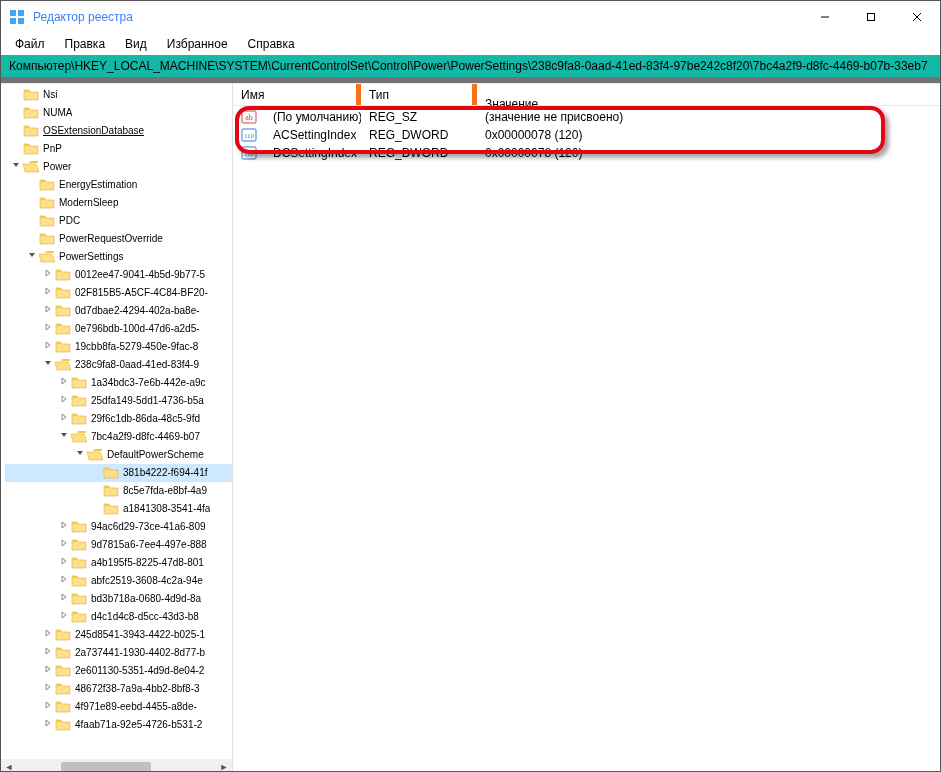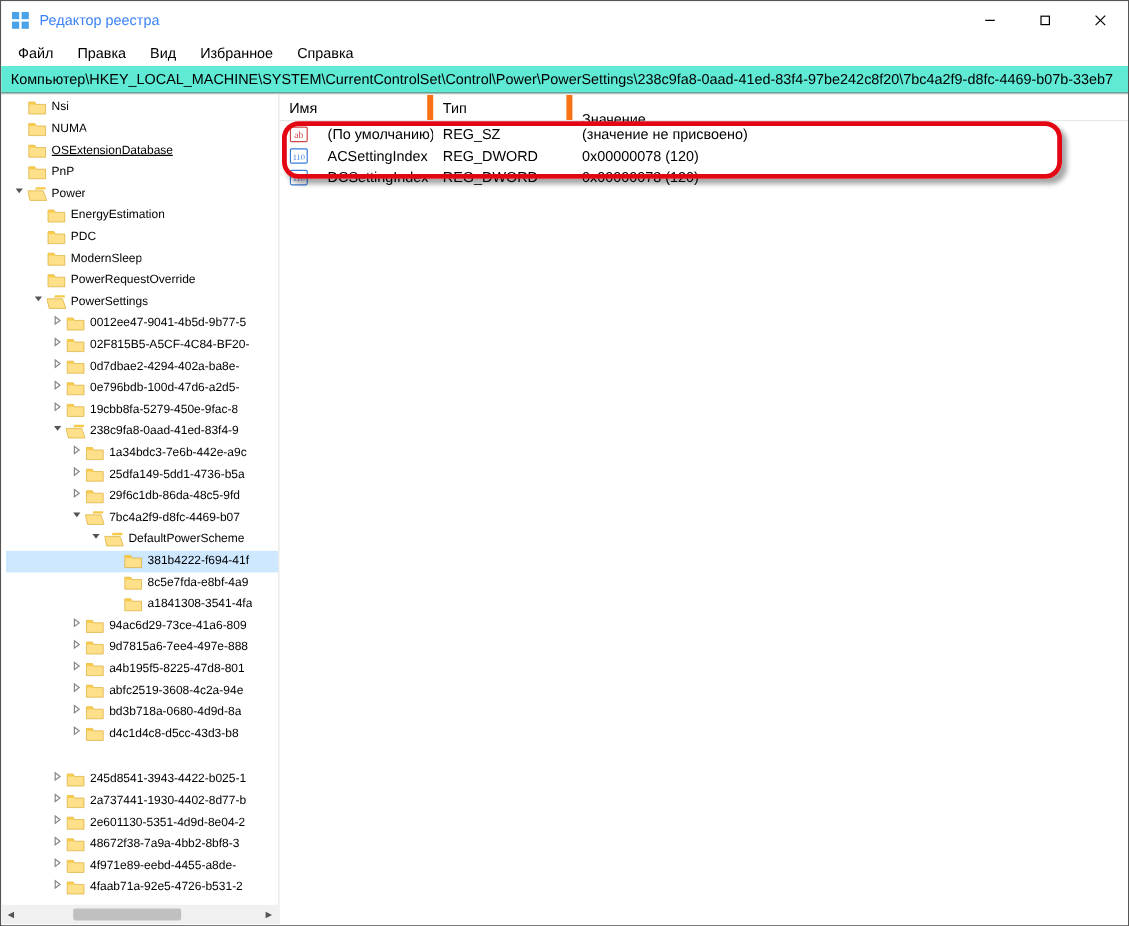--- a/index.html
+++ b/index.html
@@ -40,24 +40,24 @@
     padding: 2px 6px;
     background: #fff;
     font-size: 12px;
     gap: 4px;
   }
   .menubar .menu-item { padding: 2px 8px; }
   
   .pathbar {
     padding: 4px 8px;
     font-size: 12px;
-    background: #5eead4;
+    background: #14b8a6;
     white-space: nowrap;
     overflow: hidden;
-    border-bottom: 1px solid #737373;
+    border-bottom: 6px solid #737373;
   }
   
   .main {
     display: flex;
     height: calc(100% - 32px - 22px - 24px);
     border-top: 1px solid #e8e8e8;
   }
   
   .tree-pane {
     width: 232px;
@@ -270,31 +270,31 @@
           <span class="tree-label">EnergyEstimation</span>
         </div>
         <div class="tree-node" style="padding-left: 20px;">
           <span class="expander"></span>
           <span class="folder-icon">
             <svg viewBox="0 0 16 14">
               <path d="M1 2 L6 2 L7 4 L15 4 L15 12 L1 12 Z" fill="#ffe08a" stroke="#d4a017" stroke-width="0.5"></path>
               <path d="M1 2 L6 2 L7 4 L1 4 Z" fill="#f7c948"></path>
             </svg>
           </span>
+          <span class="tree-label">ModernSleep</span>
+        </div>
+        <div class="tree-node" style="padding-left: 20px;">
+          <span class="expander"></span>
+          <span class="folder-icon">
+            <svg viewBox="0 0 16 14">
+              <path d="M1 2 L6 2 L7 4 L15 4 L15 12 L1 12 Z" fill="#ffe08a" stroke="#d4a017" stroke-width="0.5"></path>
+              <path d="M1 2 L6 2 L7 4 L1 4 Z" fill="#f7c948"></path>
+            </svg>
+          </span>
           <span class="tree-label">PDC</span>
-        </div>
-        <div class="tree-node" style="padding-left: 20px;">
-          <span class="expander"></span>
-          <span class="folder-icon">
-            <svg viewBox="0 0 16 14">
-              <path d="M1 2 L6 2 L7 4 L15 4 L15 12 L1 12 Z" fill="#ffe08a" stroke="#d4a017" stroke-width="0.5"></path>
-              <path d="M1 2 L6 2 L7 4 L1 4 Z" fill="#f7c948"></path>
-            </svg>
-          </span>
-          <span class="tree-label">ModernSleep</span>
         </div>
         <div class="tree-node" style="padding-left: 20px;">
           <span class="expander"></span>
           <span class="folder-icon">
             <svg viewBox="0 0 16 14">
               <path d="M1 2 L6 2 L7 4 L15 4 L15 12 L1 12 Z" fill="#ffe08a" stroke="#d4a017" stroke-width="0.5"></path>
               <path d="M1 2 L6 2 L7 4 L1 4 Z" fill="#f7c948"></path>
             </svg>
           </span>
           <span class="tree-label">PowerRequestOverride</span>
@@ -538,21 +538,21 @@
               <path d="M3 2 L7 5 L3 8 Z" fill="none" stroke="#888" stroke-width="1"></path>
             </svg></span>
           <span class="folder-icon">
             <svg viewBox="0 0 16 14">
               <path d="M1 2 L6 2 L7 4 L15 4 L15 12 L1 12 Z" fill="#ffe08a" stroke="#d4a017" stroke-width="0.5"></path>
               <path d="M1 2 L6 2 L7 4 L1 4 Z" fill="#f7c948"></path>
             </svg>
           </span>
           <span class="tree-label">d4c1d4c8-d5cc-43d3-b8</span>
         </div>
-        <div class="tree-node" style="padding-left: 36px; margin-top: 20px;">
+        <div class="tree-node" style="padding-left: 36px;">
           <span class="expander"><svg width="10" height="10" viewBox="0 0 10 10">
               <path d="M3 2 L7 5 L3 8 Z" fill="none" stroke="#888" stroke-width="1"></path>
             </svg></span>
           <span class="folder-icon">
             <svg viewBox="0 0 16 14">
               <path d="M1 2 L6 2 L7 4 L15 4 L15 12 L1 12 Z" fill="#ffe08a" stroke="#d4a017" stroke-width="0.5"></path>
               <path d="M1 2 L6 2 L7 4 L1 4 Z" fill="#f7c948"></path>
             </svg>
           </span>
           <span class="tree-label">245d8541-3943-4422-b025-1</span>

